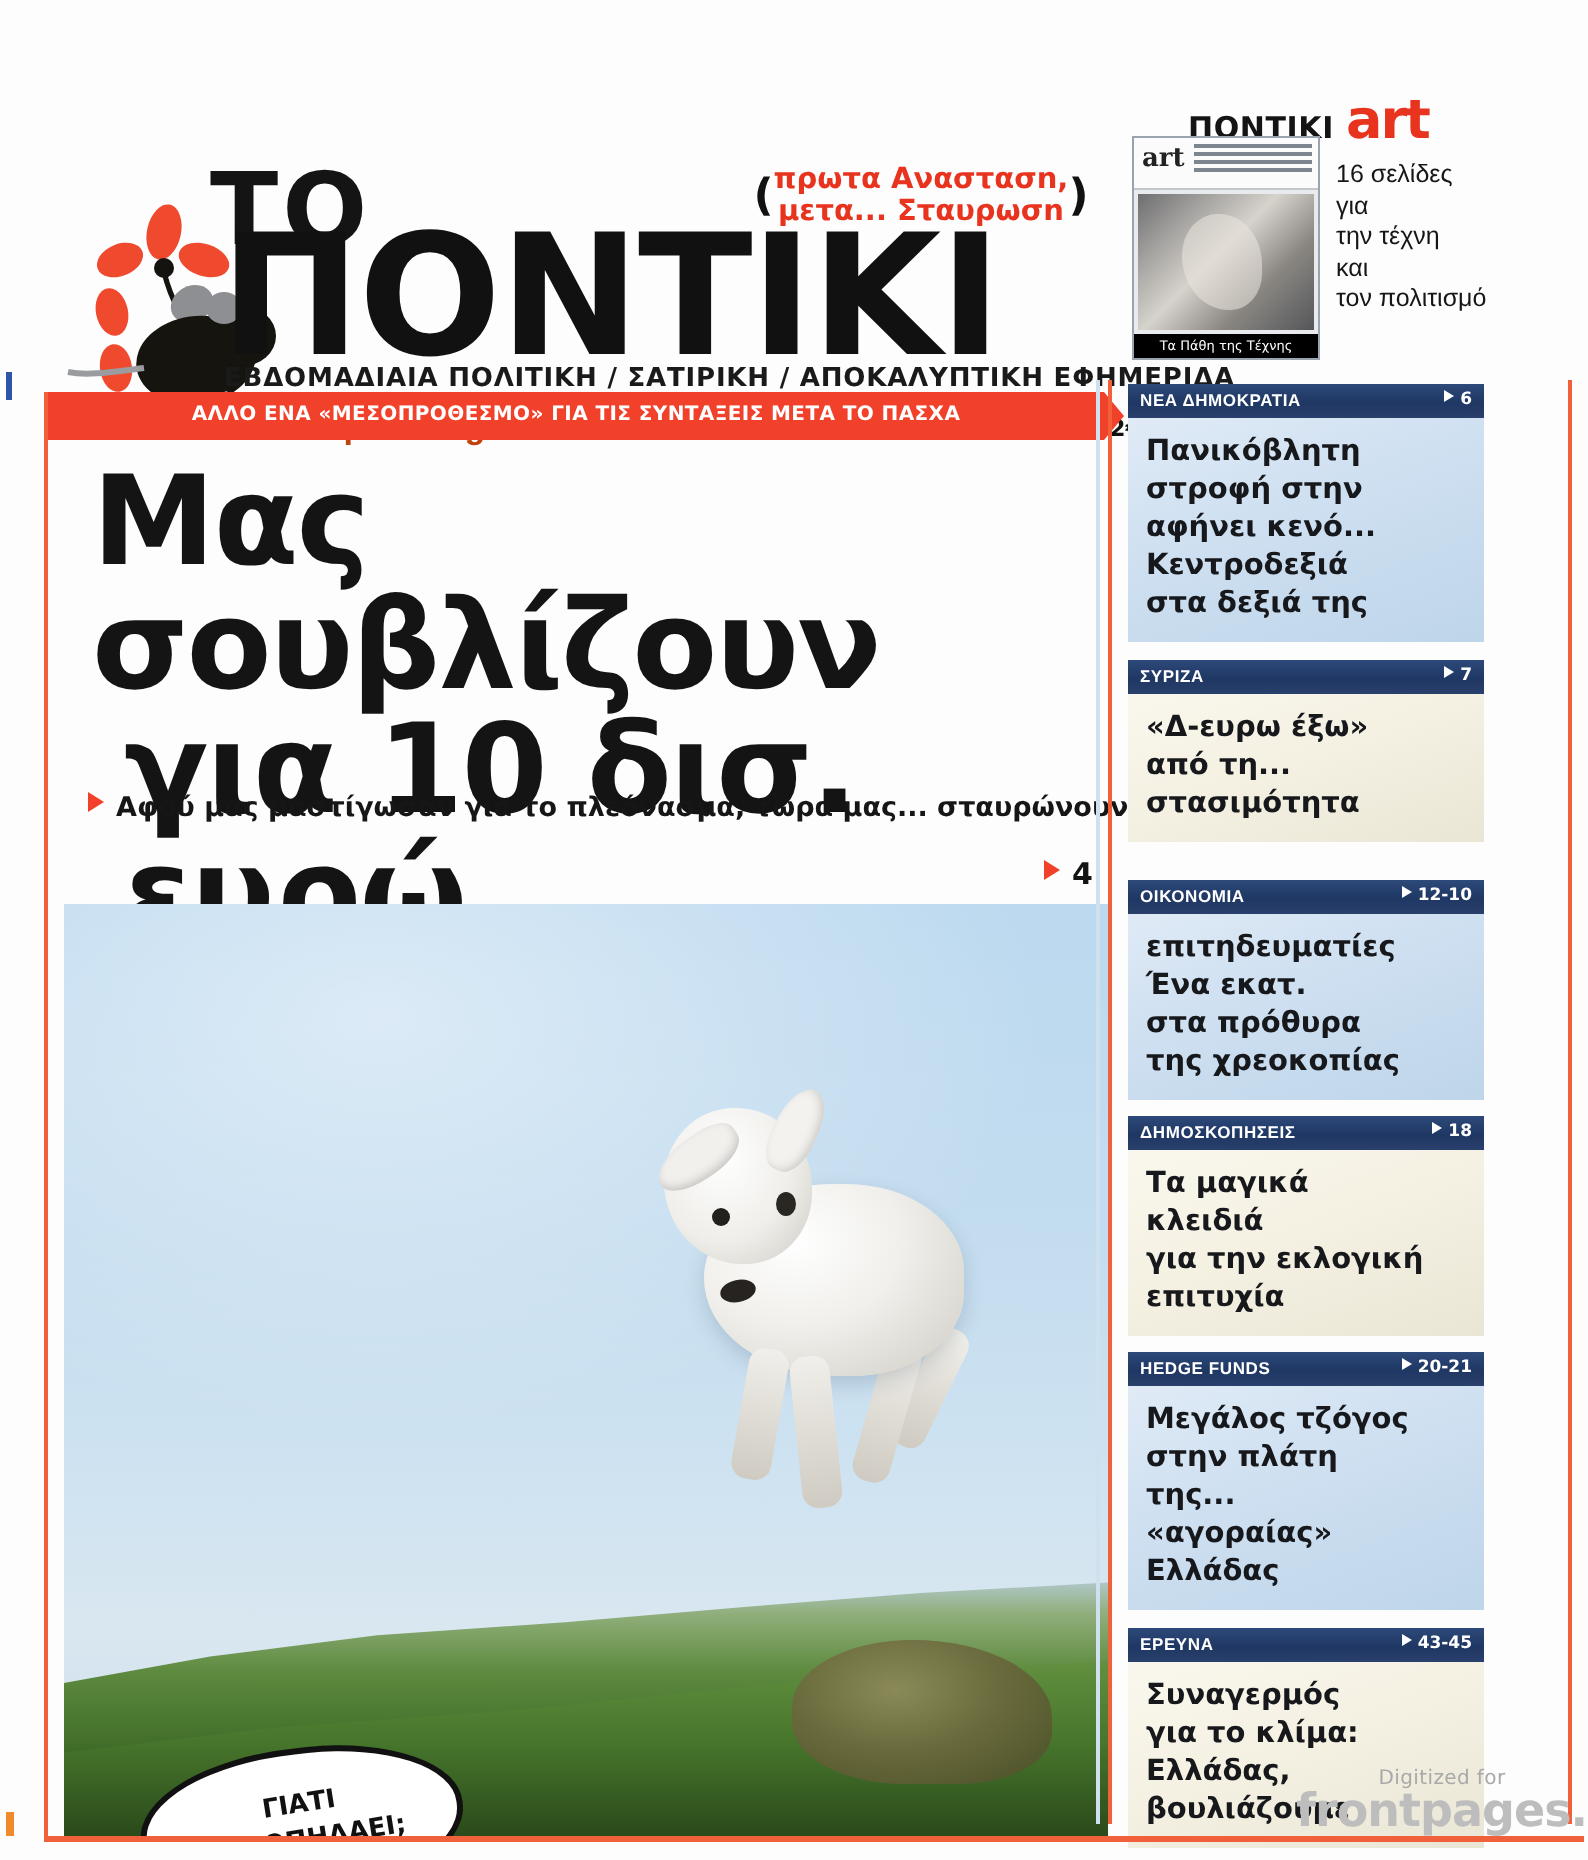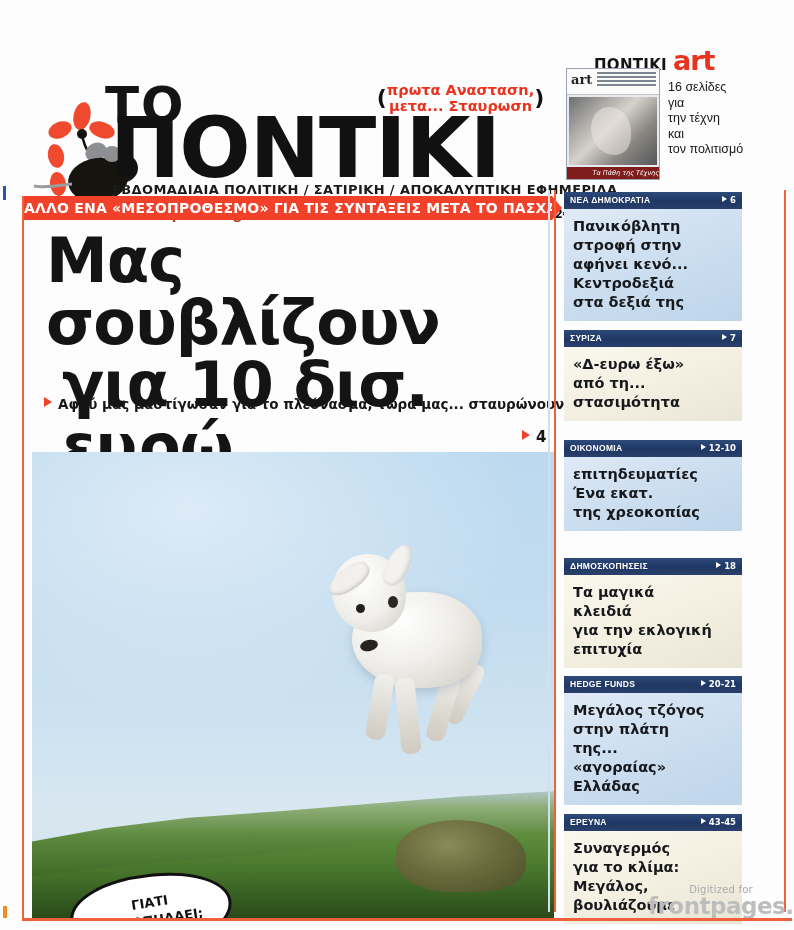--- a/index.html
+++ b/index.html
@@ -60,34 +60,34 @@
   .thumb-art { font-size:13px; font-weight:bold; color:#222; position:absolute;
      left:4px; top:3px; font-family:"DejaVu Serif", serif; }
   .thumb-lines { position:absolute; left:30px; top:3px; right:3px; }
   .thumb-lines i { display:block; height:2px; background:#7d8590; margin-bottom:2px; }
   .thumb-pic { height:68px; margin:2px; background:
       linear-gradient(135deg,#6e6e70 0%,#a9a7a4 25%,#d6d2cc 45%,#8a8782 70%,#55565a 100%);
       position:relative; overflow:hidden; }
   .thumb-pic::after{ content:""; position:absolute; left:25%; top:15%;
       width:46%; height:70%; border-radius:45% 55% 40% 60%;
       background:rgba(235,230,222,0.55); }
-  .thumb-cap { height:13px; background:#7f1d1d; color:#fff; font-size:6.5px;
-     text-align:right; line-height:13px; font-family:"DejaVu Sans", sans-serif;font-style:italic; }
+  .thumb-cap { height:13px; background:#000000; color:#fff; font-size:6.5px;
+     text-align:center; line-height:13px; font-family:"DejaVu Sans", sans-serif; }
 
   #art-promo-lines { position:absolute; left:106px; top:40px; width:120px;
     font-size:12.5px; line-height:15.5px; color:#161616; font-weight:500;
     font-family:Liberation Sans, sans-serif; }
 
   
   #left-rule { position:absolute; left:22px; top:196px; width:2px; height:722px;
      background:#f0603a; }
   #main-col { position:absolute; left:22px; top:196px; width:538px; height:730px; }
 
   #red-banner { position:absolute; left:2px; top:0px; width:528px; height:24px;
-    background:#f2412a; color:#fff; font-weight:bold; font-size:14px;
+    background:#f2412a; color:#fff; font-weight:bold; font-size:10px;
     letter-spacing:0.2px; line-height:24px; text-align:center;
     font-family:"DejaVu Sans", sans-serif; white-space:nowrap; }
   #red-banner::after{ content:""; position:absolute; right:-10px; top:0;
      border-top:12px solid transparent; border-bottom:12px solid transparent;
      border-left:10px solid #f2412a; }
 
   #headline { position:absolute; left:14px; top:34px; width:520px;
     font-size:62px; line-height:62px; font-weight:bold; color:#141414;
     letter-spacing:-1px; font-family:"DejaVu Sans", sans-serif; }
   #headline span { display:block; }
@@ -350,20 +350,21 @@
   </div>
 
   <div class="news-box bg-blue" style="top:250px;">
     <div class="news-head">
       <span class="cat">ΟΙΚΟΝΟΜΙΑ</span>
       <span class="pg"><i></i><span>12-10</span></span>
     </div>
     <div class="news-body">
       <div>επιτηδευματίες</div>
       <div>Ένα εκατ.</div>
+      <div>στα πρόθυρα</div>
       <div>της χρεοκοπίας</div>
     </div>
   </div>
 
   <div class="news-box bg-cream" style="top:368px;">
     <div class="news-head">
       <span class="cat">ΔΗΜΟΣΚΟΠΗΣΕΙΣ</span>
       <span class="pg"><i></i><span>18</span></span>
     </div>
     <div class="news-body">
@@ -389,21 +390,21 @@
   </div>
 
   <div class="news-box bg-cream" style="top:624px;">
     <div class="news-head">
       <span class="cat">ΕΡΕΥΝΑ</span>
       <span class="pg"><i></i><span>43-45</span></span>
     </div>
     <div class="news-body">
       <div>Συναγερμός</div>
       <div>για το κλίμα:</div>
-      <div>Μεγάλος,</div>
+      <div>Ελλάδας,</div>
       <div>βουλιάζουμε</div>
     </div>
   </div>
 </div>
 
 <div id="watermark">
   <div class="dig">Digitized for</div>
   <div class="fp">frontpages.gr</div>
 </div>
 

